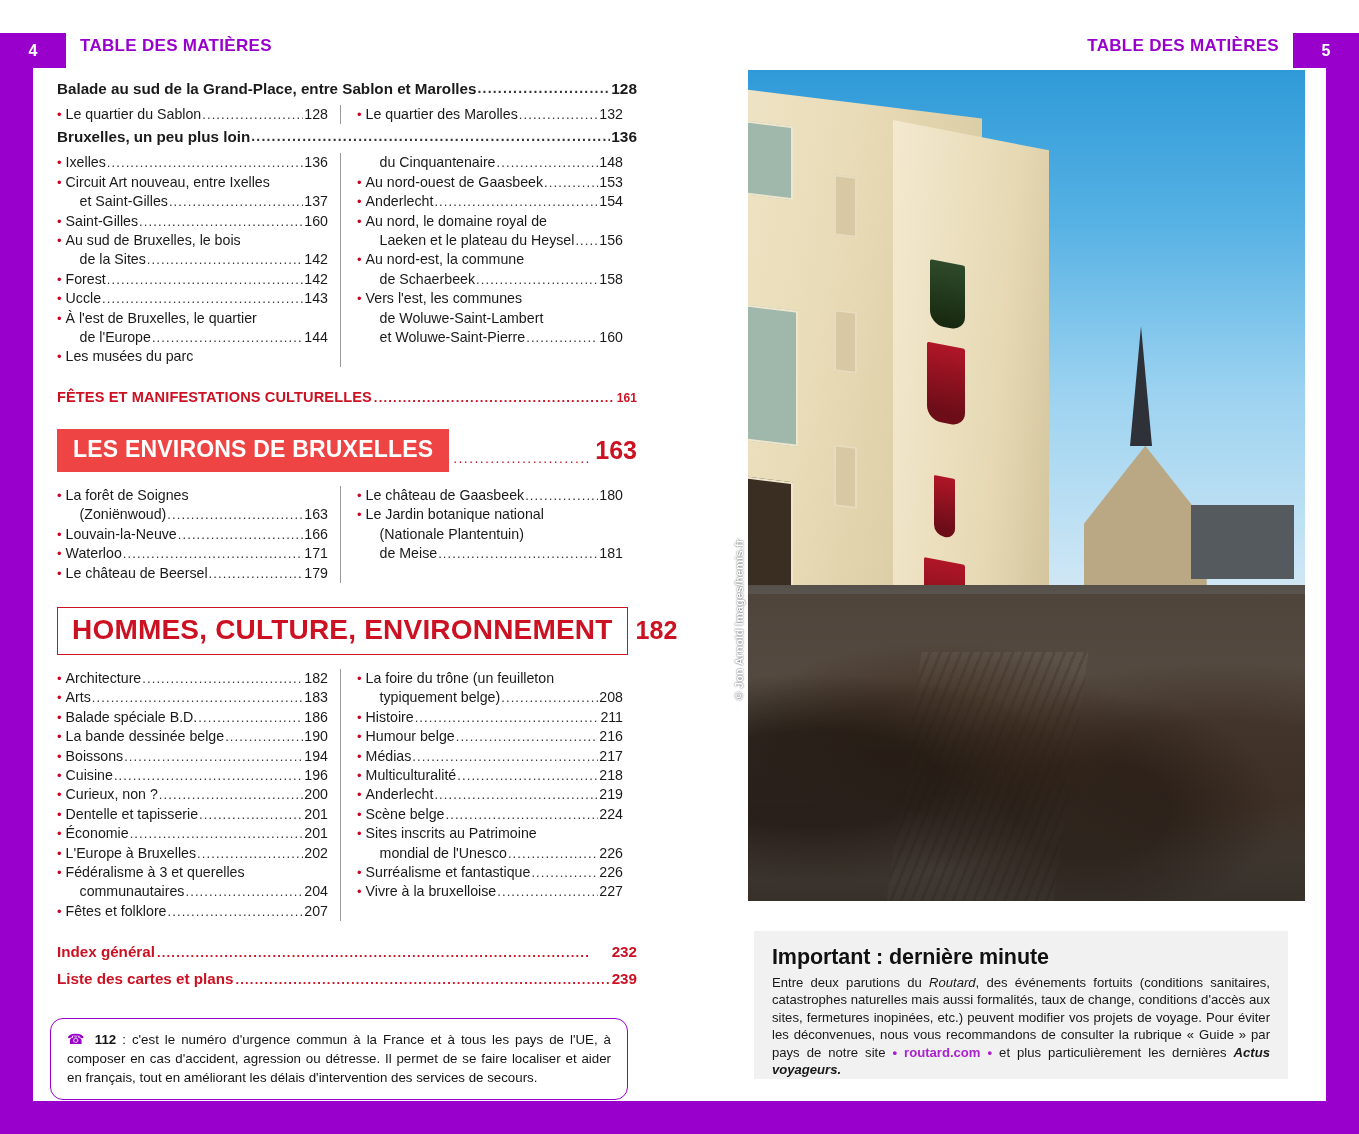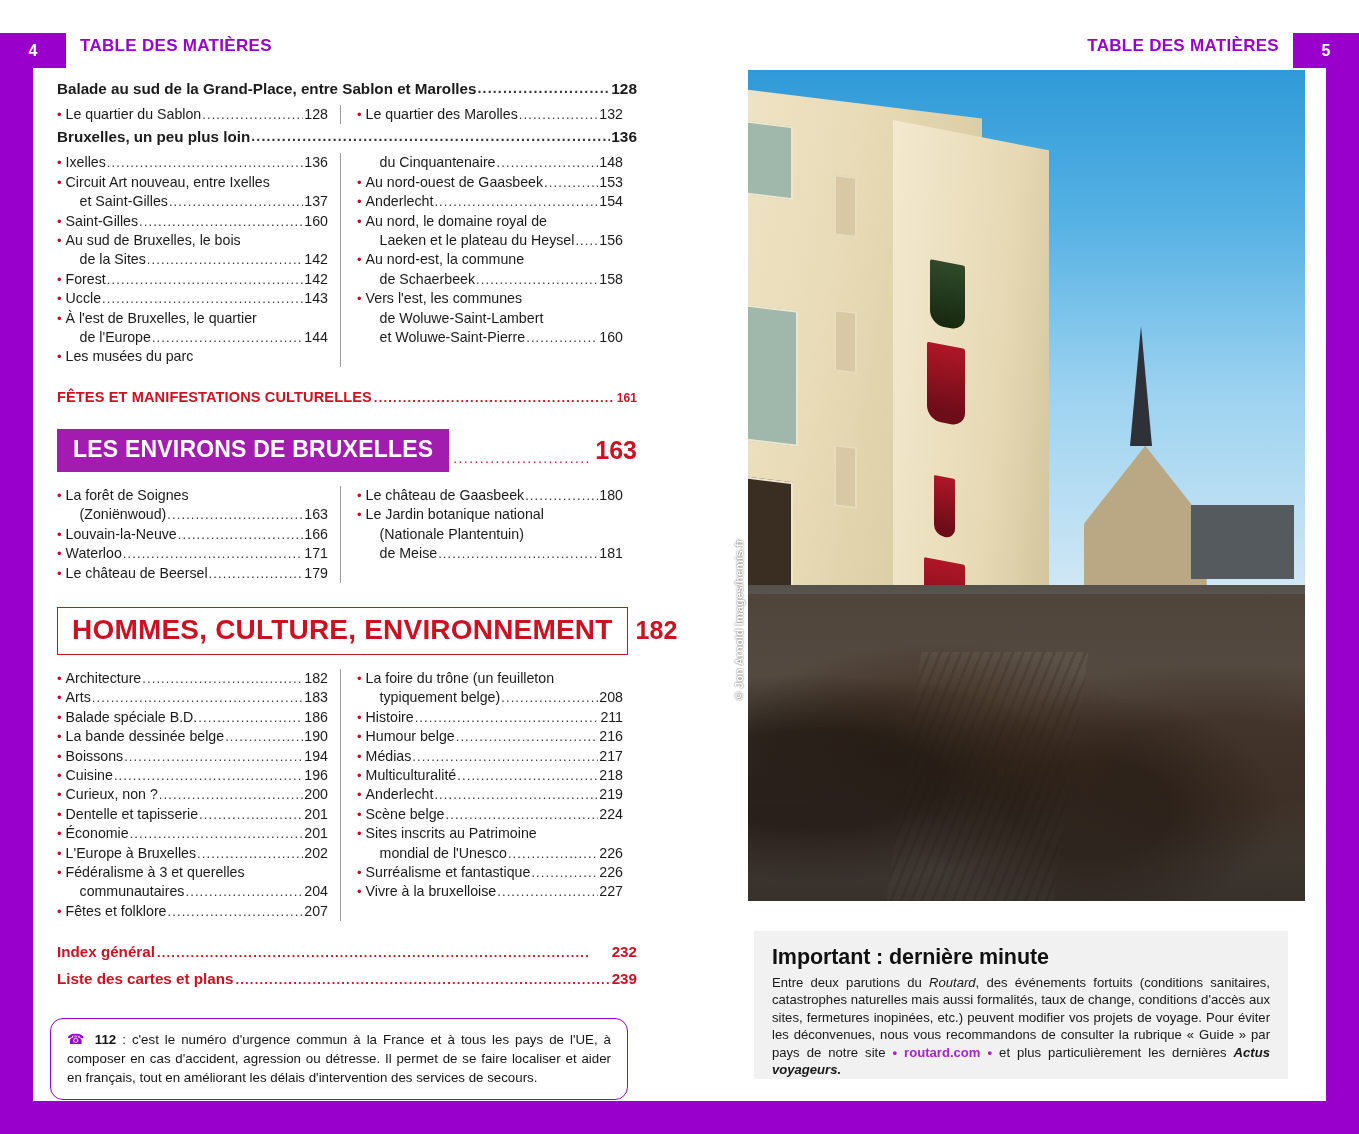--- a/index.html
+++ b/index.html
@@ -74,21 +74,21 @@
   .sec-red {
     display:flex; align-items:baseline; color:#cc1122;
     font-weight:bold; font-size:14.6px; white-space:nowrap;
     margin-top:22px; letter-spacing:.1px;
   }
   .sec-red .dots { flex:1 1 auto; overflow:hidden; letter-spacing:1.2px; font-size:13px; margin:0 2px; }
   .sec-red .pg { font-size:12px; }
 
   .banner-row { display:flex; align-items:center; margin-top:24px; margin-bottom:14px; }
   .banner-solid {
-    background:#a21caf; color:#ffffff; font-weight:bold; font-size:23px;
+    background:#ef4444; color:#ffffff; font-weight:bold; font-size:23px;
     padding:7px 16px 9px 16px; letter-spacing:.2px; white-space:nowrap;
   }
   .banner-outline {
     border:1.6px solid #cc1122; color:#cc1122; background:#ffffff;
     font-weight:bold; font-size:28px; padding:6px 14px 8px 14px;
     letter-spacing:.2px; white-space:nowrap;
   }
   .banner-row .dots {
     flex:1 1 auto; overflow:hidden; white-space:nowrap; color:#cc1122;
     letter-spacing:1.4px; font-size:14px; margin:0 4px; align-self:flex-end;

